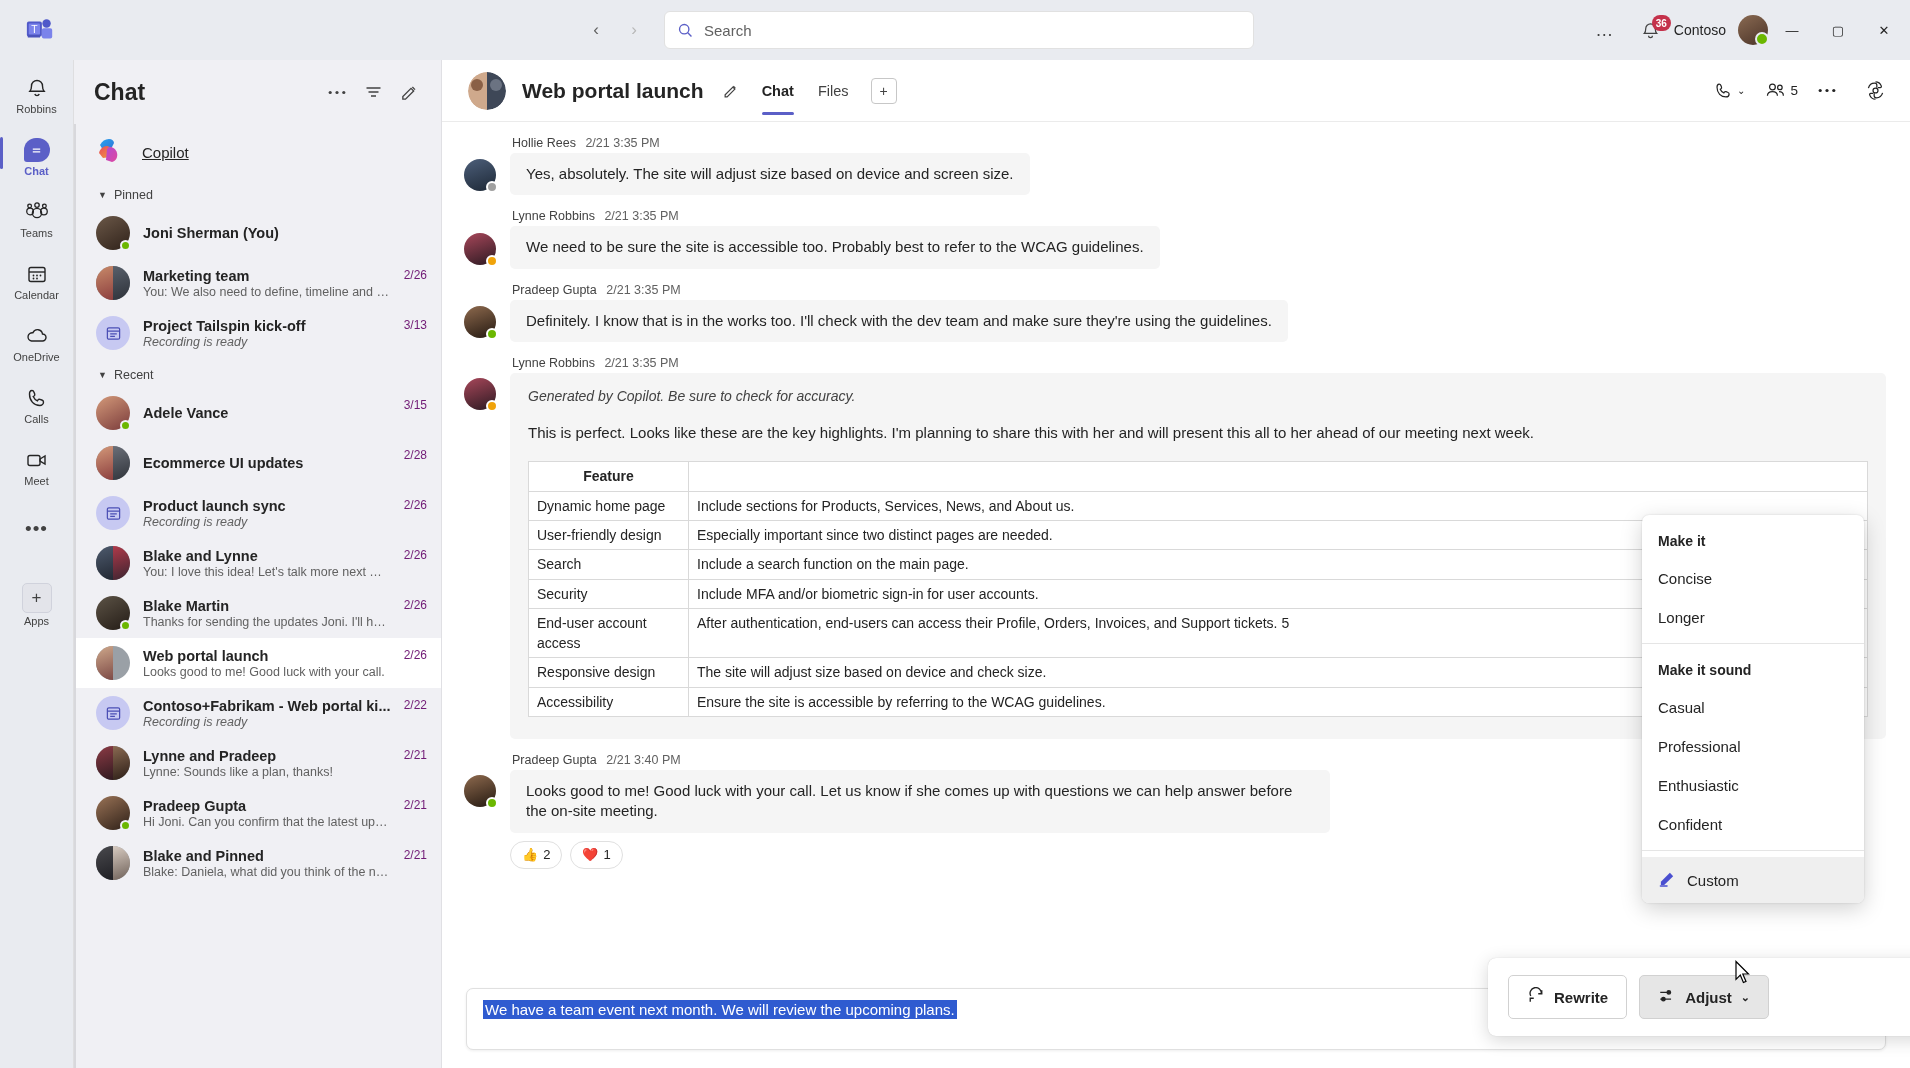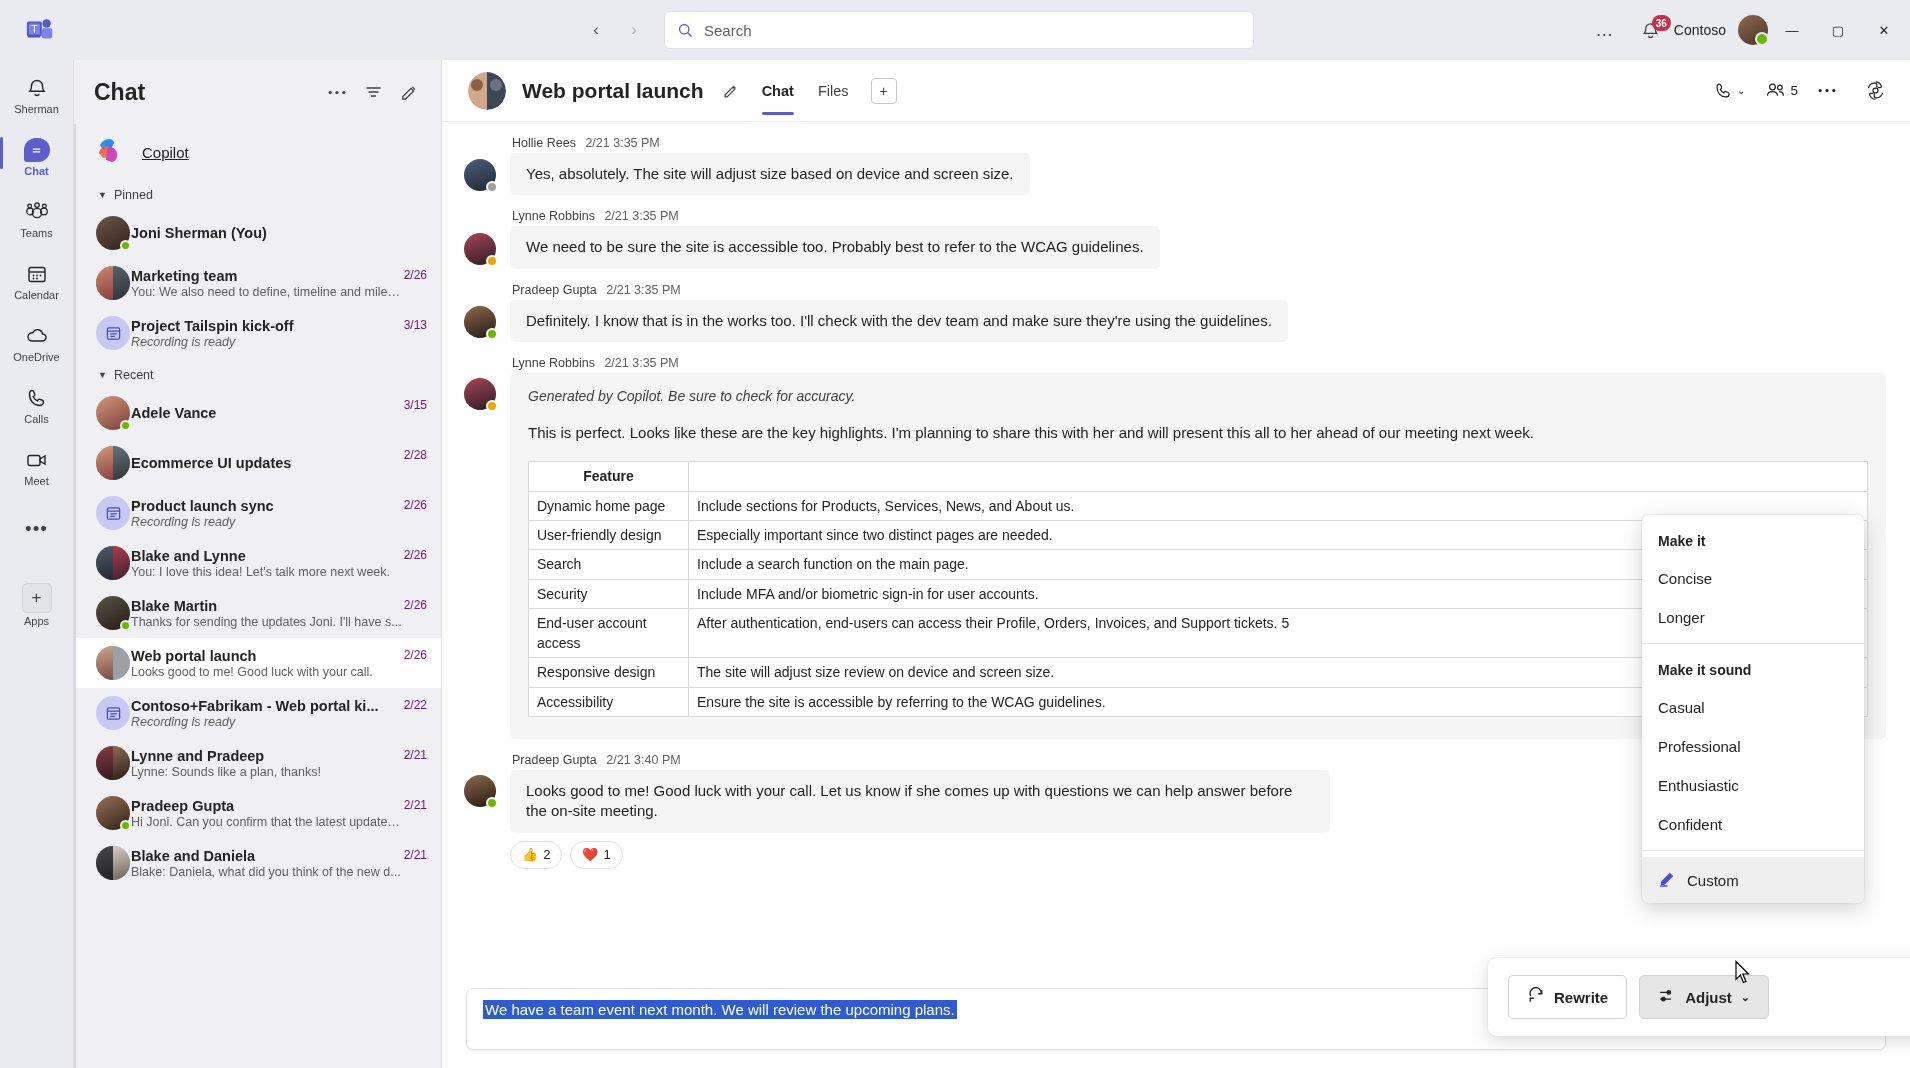--- a/index.html
+++ b/index.html
@@ -144,21 +144,21 @@
   .copilot-label { font-size: 15px; color:#242424;text-decoration:underline; }
 
   .group-head {
     display: flex; align-items: center; gap: 7px;
     padding: 10px 16px 6px 24px; cursor: pointer;
   }
   .group-chevron { font-size: 9px; color: #424242; }
   .group-label { font-size: 12.5px; color: #424242; }
 
   .chat-item {
-    display: flex; align-items: center; gap: 1px;
+    display: flex; align-items: center; gap: 13px;
     padding: 6px 14px 6px 22px; cursor: pointer; position: relative;
     min-height: 50px;
   }
   .chat-item.selected { background: #fff; }
   .ci-avatar { position: relative; flex: 0 0 34px; width: 34px; height: 34px; }
   .av {
     width: 34px; height: 34px; border-radius: 50%;
     background: #9aa0a6; overflow:hidden; position:relative;
   }
   .av.meet { background: #c7c9f2; display:flex;align-items:center;justify-content:center; color:#4b4fb5; }
@@ -347,21 +347,21 @@
 
     <div class="rail">
 
       <div class="rail-item">
         <span class="rail-icon">
           <svg width="22" height="22" viewBox="0 0 22 22" fill="none" stroke="#242424" stroke-width="1.4">
             <path d="M5.5 9a5.5 5.5 0 0111 0c0 3.2 1 4.6 1.6 5.3H3.9C4.5 13.6 5.5 12.2 5.5 9z"></path>
             <path d="M8.8 17a2.3 2.3 0 004.4 0"></path>
           </svg>
         </span>
-        <span class="rlabel">Sherman</span>
+        <span class="rlabel">Robbins</span>
       </div>
 
       <div class="rail-item active">
         <span class="rail-icon">
           <span class="chat-bubble-active">
             <svg width="13" height="13" viewBox="0 0 14 14" stroke="#fff" stroke-width="1.5">
               <path d="M3 5.5h8M3 8.5h8"></path>
             </svg>
           </span>
         </span>
@@ -663,21 +663,21 @@
         </div>
 
         <div class="chat-item">
           <div class="ci-avatar">
             <div class="av split">
                 <i style="background:linear-gradient(160deg,#4a4a4e,#1f1f24)"></i>
                 <i style="background:linear-gradient(160deg,#d8ccc2,#6e6058)"></i>
               </div>
           </div>
           <div class="ci-main">
-            <div class="ci-name">Blake and Daniela</div>
+            <div class="ci-name">Blake and Pinned</div>
             <div class="ci-preview">Blake: Daniela, what did you think of the new d...</div>
           </div>
           <div class="ci-time">2/21</div>
         </div>
 
       </div>
     </div>
 
     <div class="main">
 
@@ -833,21 +833,21 @@
                   <tr>
                     <td class="c1">Security</td>
                     <td>Include MFA and/or biometric sign-in for user accounts.</td>
                   </tr>
                   <tr>
                     <td class="c1">End-user account access</td>
                     <td>After authentication, end-users can access their Profile, Orders, Invoices, and Support tickets. 5</td>
                   </tr>
                   <tr>
                     <td class="c1">Responsive design</td>
-                    <td>The site will adjust size review on device and screen size.</td>
+                    <td>The site will adjust size based on device and check size.</td>
                   </tr>
                   <tr>
                     <td class="c1">Accessibility</td>
                     <td>Ensure the site is accessible by referring to the WCAG guidelines.</td>
                   </tr>
                 </tbody>
               </table>
             </div>
           </div>
         </div>

